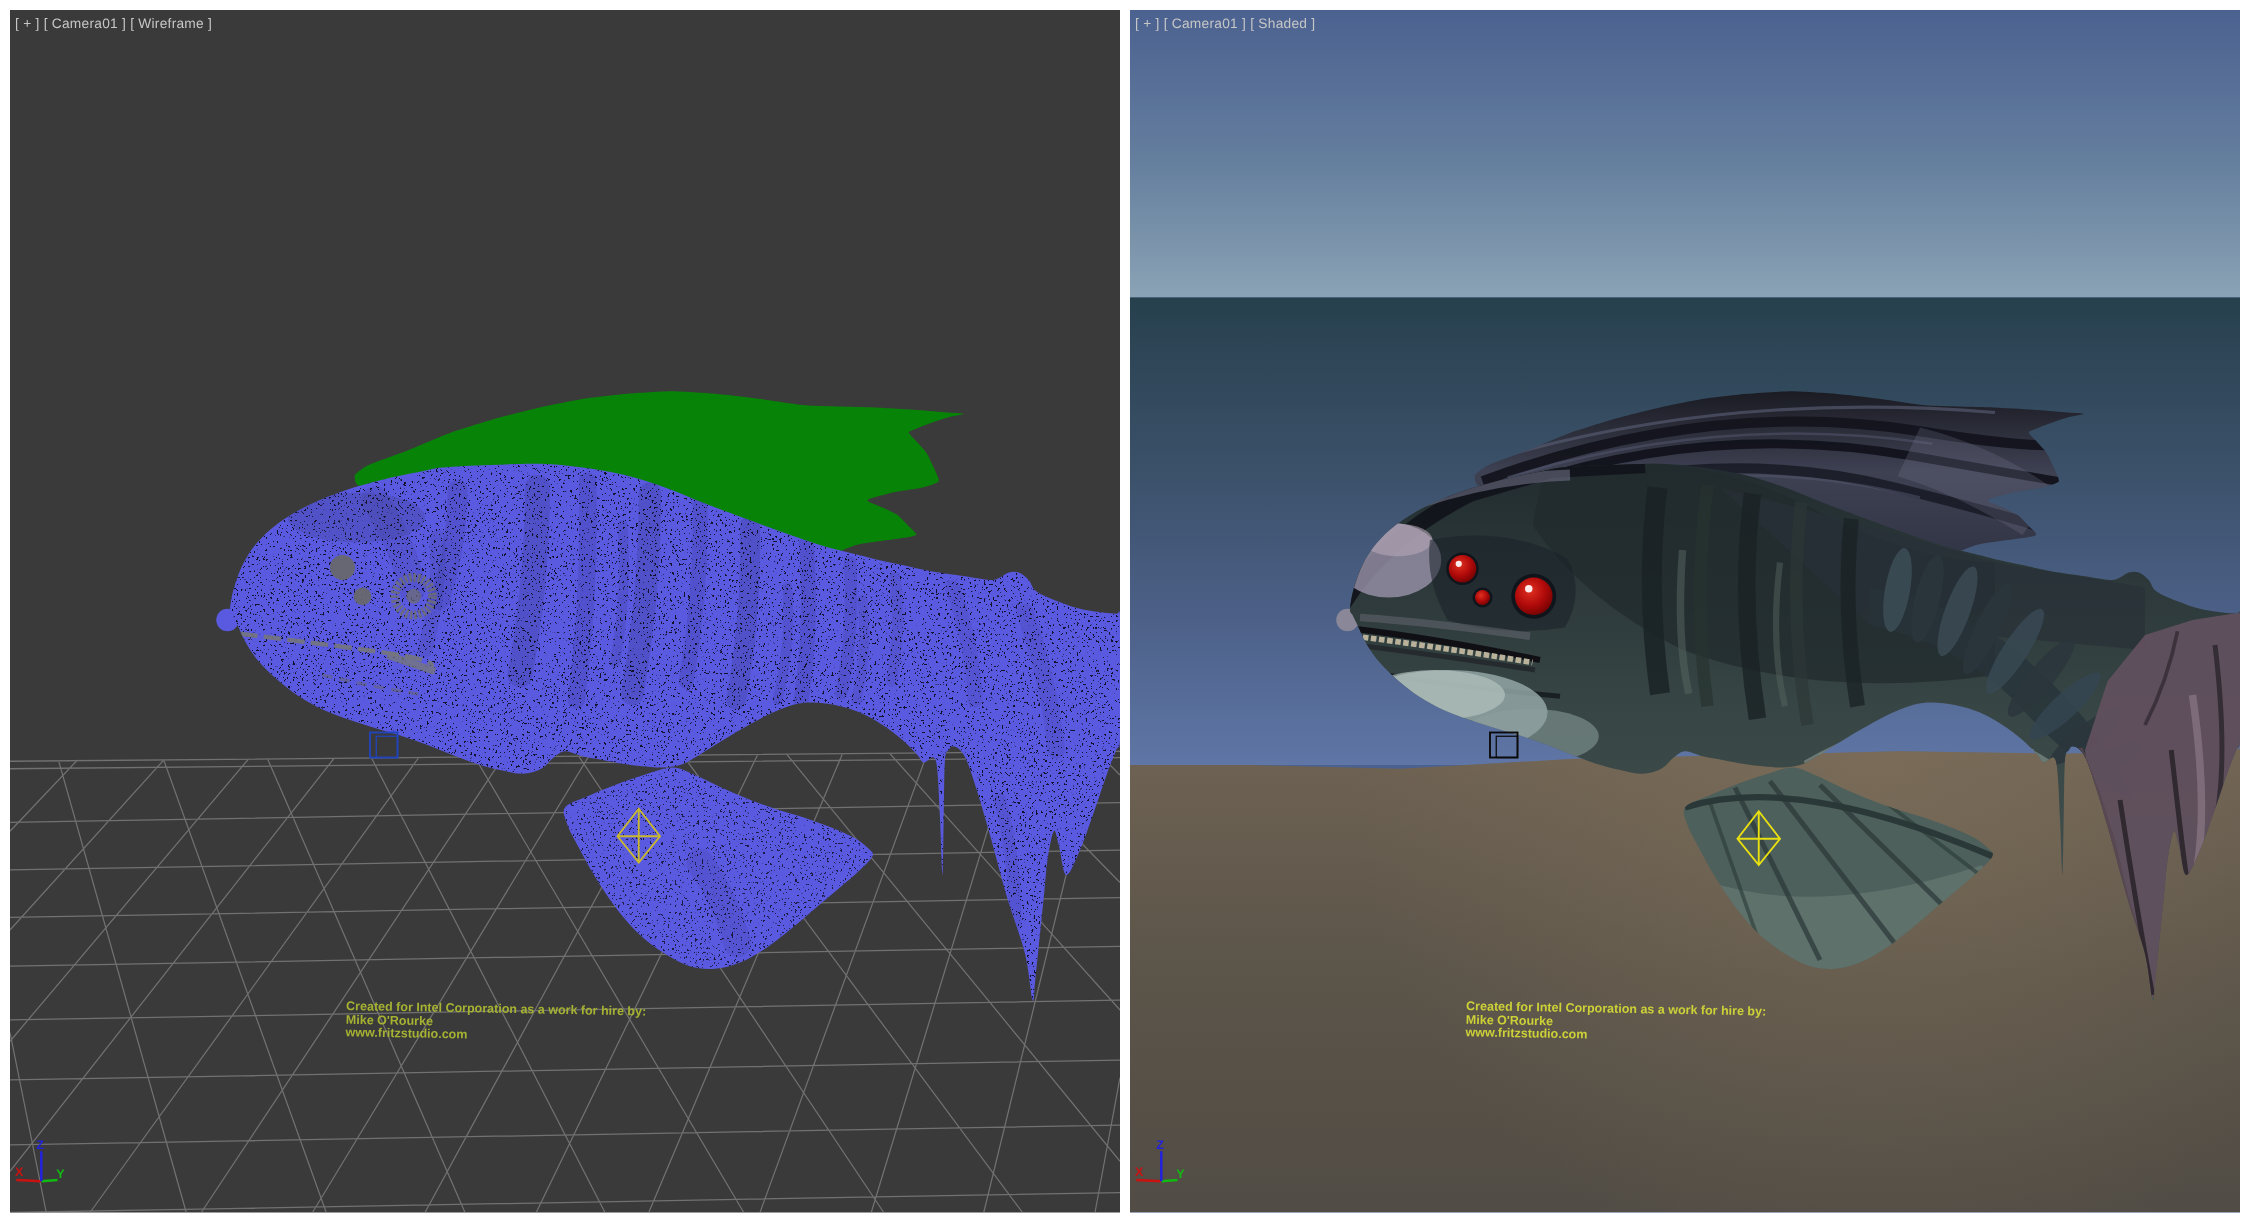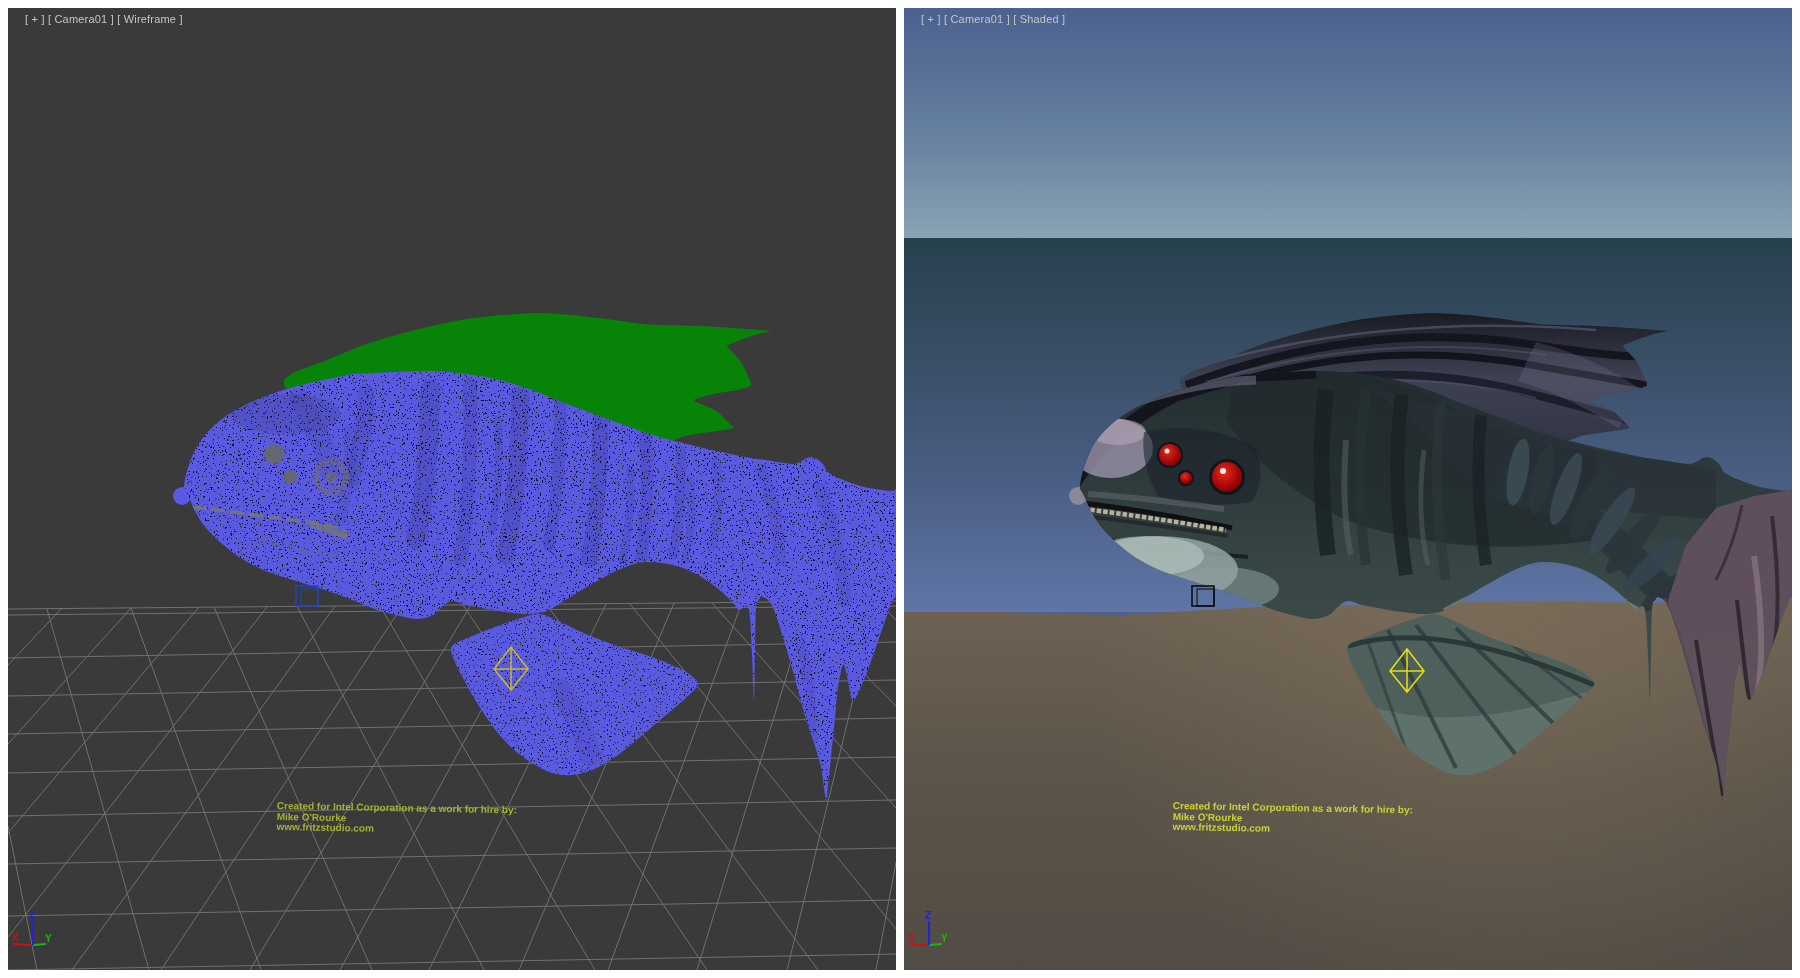--- a/index.html
+++ b/index.html
@@ -1,16 +1,16 @@
 <!DOCTYPE html>
 <html><head><meta charset="utf-8"><style>
 html,body{margin:0;padding:0;background:#ffffff;width:1800px;height:978px;overflow:hidden}
 *{box-sizing:border-box}
 .vp{position:absolute;top:8px;width:888px;height:962px;overflow:hidden}
-.lbl{position:absolute;left:17px;top:5px;font:11px "Liberation Sans",sans-serif;color:#c6c6c6;letter-spacing:.2px}
+.lbl{position:absolute;left:4px;top:5px;font:11px "Liberation Sans",sans-serif;color:#c6c6c6;letter-spacing:.2px}
 .cred{position:absolute;font:bold 10px "Liberation Sans",sans-serif;line-height:10.6px;white-space:pre;transform:rotate(1.05deg);transform-origin:0 0}
 </style></head><body>
 
 <div class="vp" style="left:8px;background:#3a3a3a">
 <svg width="888" height="962" viewBox="8 8 888 962">
  <path d="M8,609 L896,601 M8,615 L896,606 M8,658 L896,642 M8,696 L896,680 M8,734 L896,718 M8,773 L896,757 M8,816 L896,800 M8,864 L896,848 M8,916 L896,900 M8,970 L896,954 M8,665 L62,608 M8,744 L131,608 M8,833 L199,607 M8,937 L267,607 M72,970 L335,606 M161,970 L403,605 M250,970 L471,605 M340,970 L539,604 M429,970 L606,604 M519,970 L674,603 M608,970 L742,602 M697,970 L809,602 M787,970 L877,601 M876,970 L896,862 M37,970 L8,826 M149,970 L47,609 M261,970 L131,608 M372,970 L214,607 M484,970 L297,606 M595,970 L380,606 M707,970 L463,605 M818,970 L546,604 M896,929 L629,603 M896,808 L712,603 M896,706 L794,602 M896,620 L877,601 " stroke="#747474" stroke-width="1" fill="none" opacity="0.95"></path>
  <defs>
   <filter id="speck" x="0" y="0" width="100%" height="100%" color-interpolation-filters="sRGB">
    <feTurbulence type="fractalNoise" baseFrequency="0.55" numOctaves="2" seed="7" result="n"></feTurbulence>
    <feColorMatrix in="n" type="matrix" values="0 0 0 0 0  0 0 0 0 0  0 0 0 0 0  30 0 0 0 -19.5" result="m"></feColorMatrix>

